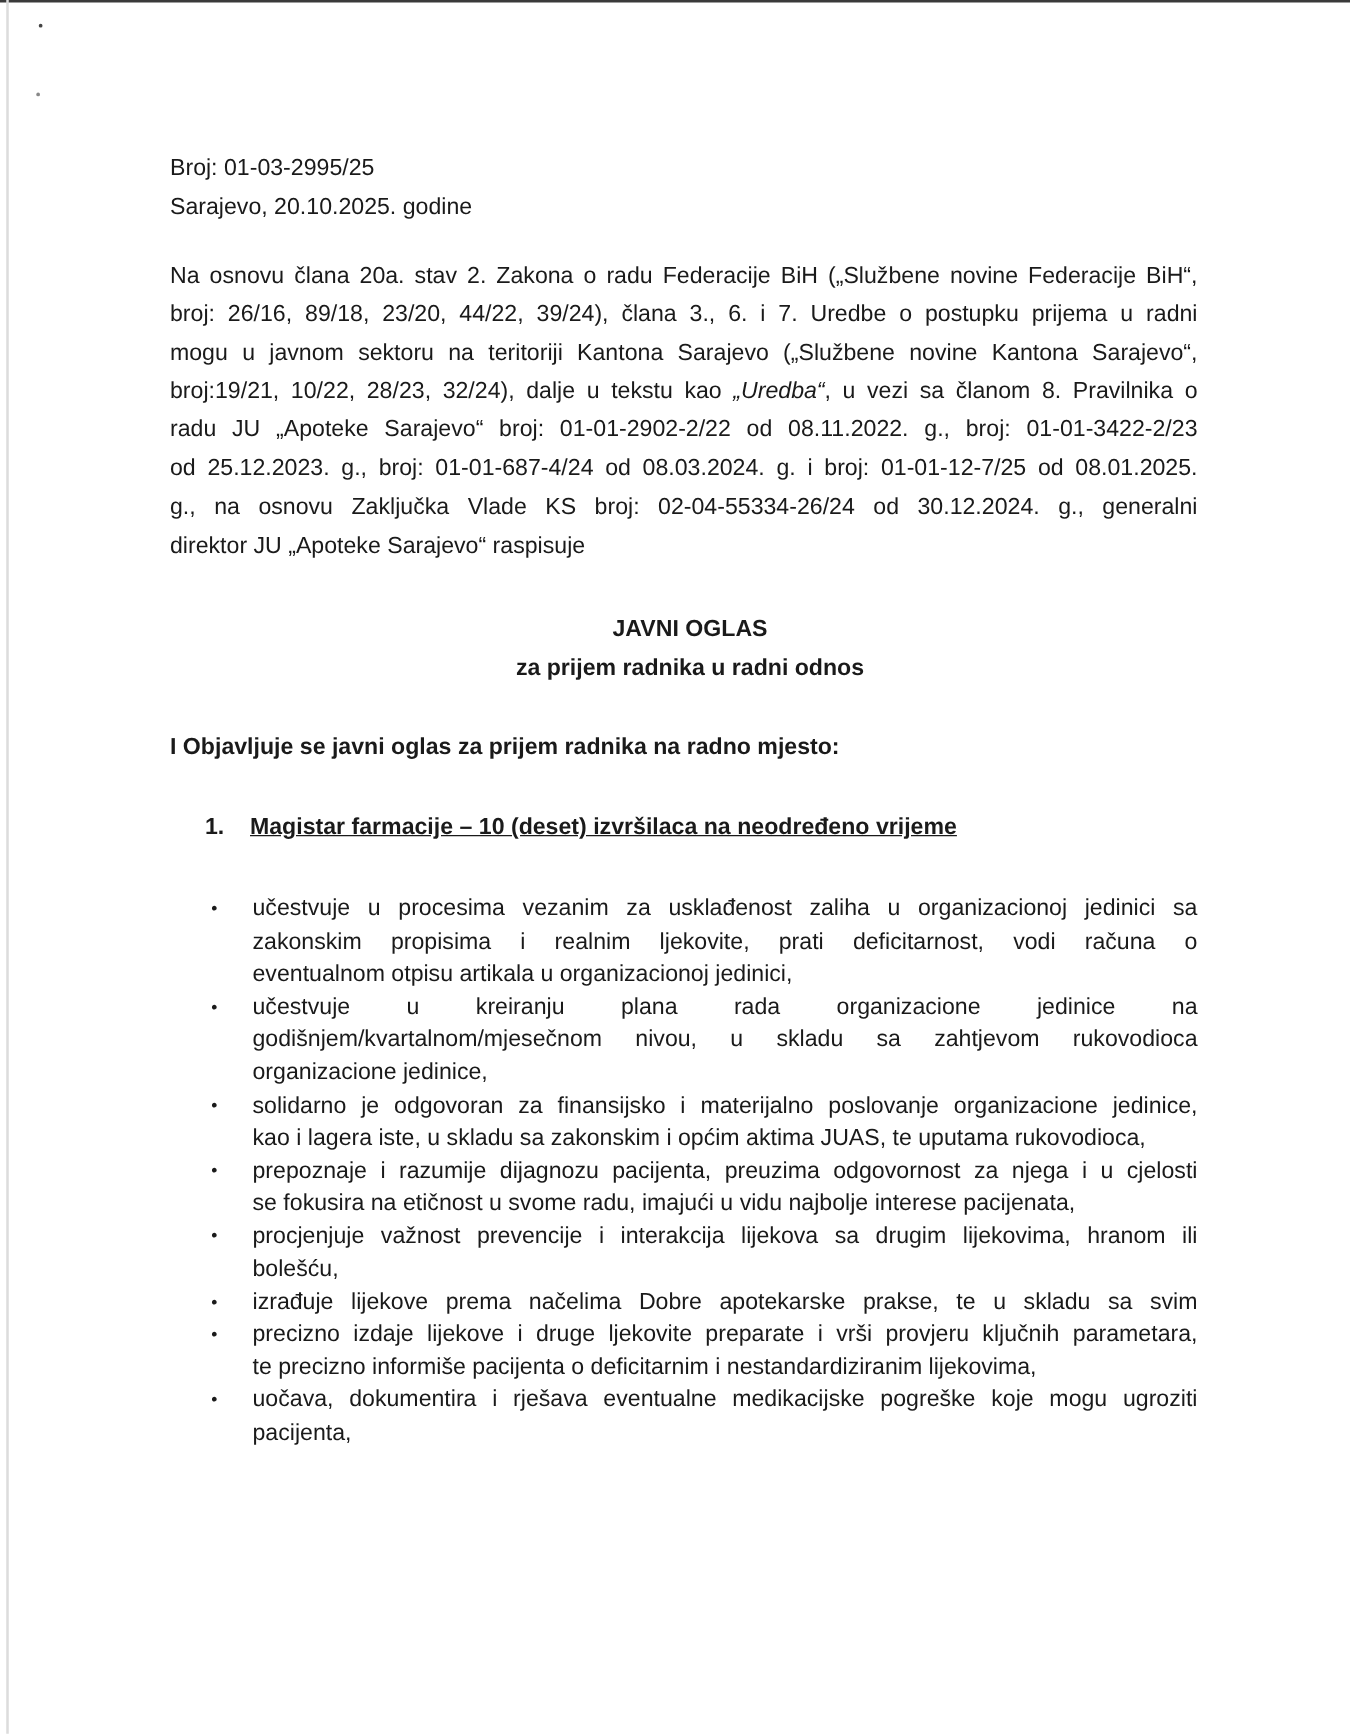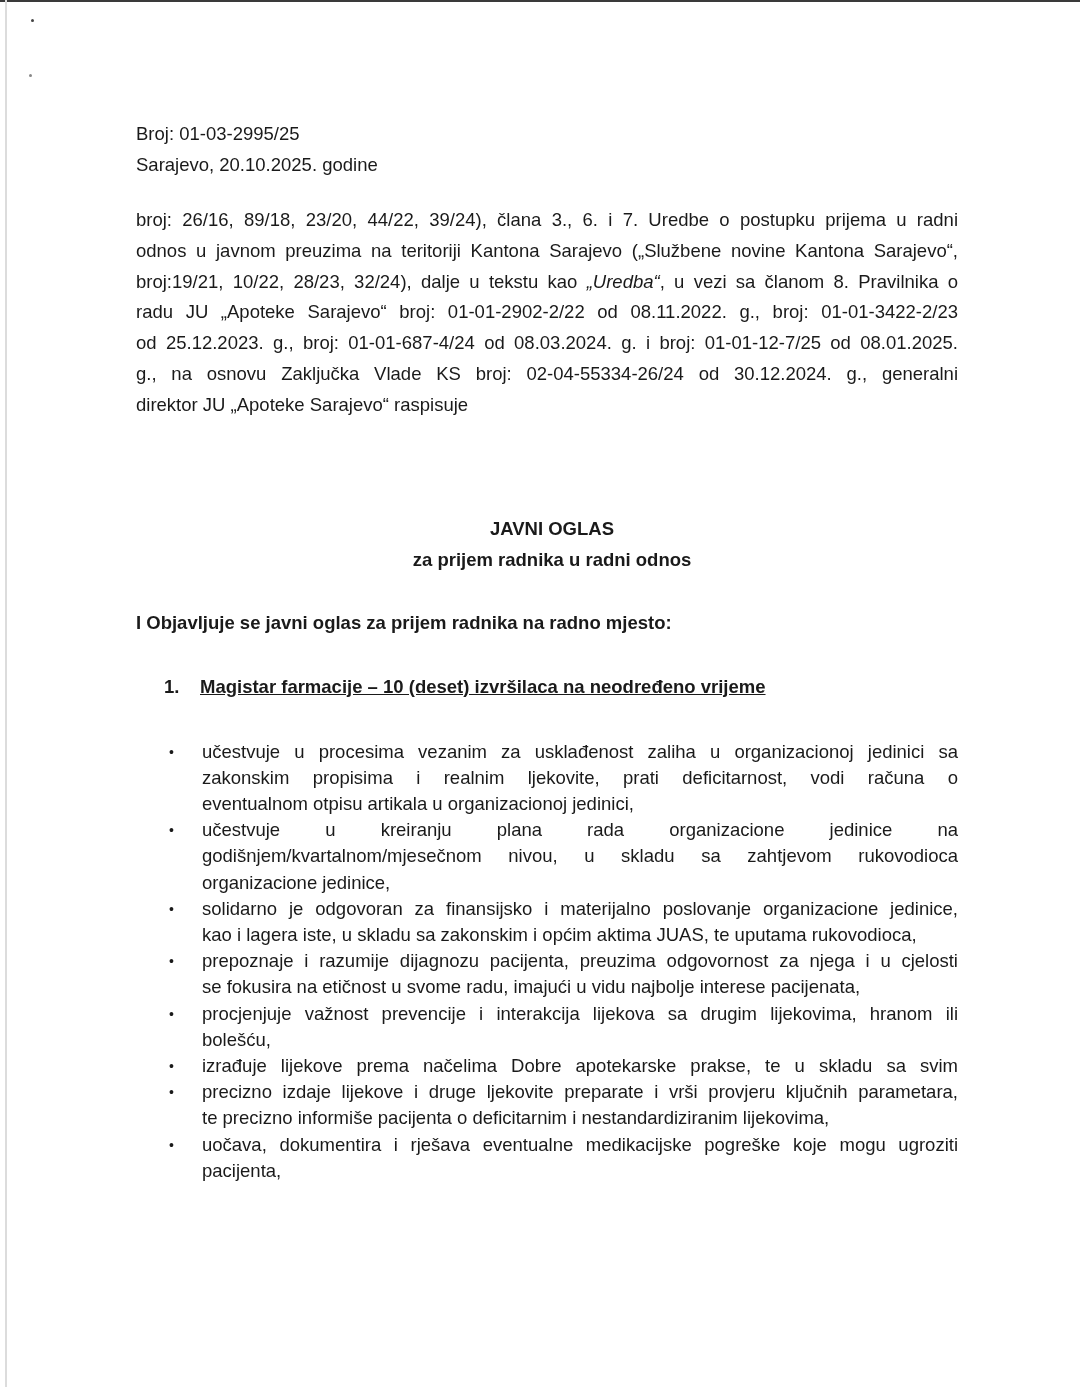--- a/index.html
+++ b/index.html
@@ -16,21 +16,21 @@
     .dot2 { left: 29px; top: 74px; background: #888; }
 
     .page { position: absolute; left: 136px; top: 118px; width: 822px; font-size: 18.5px; }
     .line { line-height: 31px; }
     .header .line { line-height: 31px; }
     .bold { font-weight: bold; }
     .just { text-align: justify; text-align-last: justify; }
     .last { text-align: left; text-align-last: left; }
     .intro { margin-top: 25px; }
     .intro .line { line-height: 30.8px; white-space: nowrap; }
-    .title-block { margin-top: 92px; text-align: center; padding-left: 10px; }
+    .title-block { margin-top: 36px; text-align: center; padding-left: 10px; }
     .title-block .line { line-height: 31px; }
     .section { margin-top: 32px; font-weight: bold; }
     .position { margin-top: 33px; padding-left: 28px; font-weight: bold; }
     .position .num { display: inline-block; width: 36px; }
     .position .ttl { text-decoration: underline; }
     .opis { margin-top: 58px; padding-left: 40px; font-weight: bold; }
     ul.duties { list-style: none; margin: 37px 0 0 0; padding: 0 0 0 30px; }
     ul.duties li { position: relative; padding-left: 36px; line-height: 26.2px; }
     ul.duties li .bullet { position: absolute; left: 3px; top: 0; font-size: 14px; }
     ul.duties li .tl { display: block; text-align: justify; text-align-last: justify; }
@@ -45,22 +45,23 @@
 <div class="scan-dot dot2"></div>
 
 <div class="page">
 
   <div class="header">
     <div class="line">Broj: 01-03-2995/25</div>
     <div class="line">Sarajevo, 20.10.2025. godine</div>
   </div>
 
   <div class="intro">
+    <div class="line just">Na osnovu člana 20a. stav 2. Zakona o radu Federacije BiH („Službene novine Federacije BiH“,</div>
     <div class="line just">broj: 26/16, 89/18, 23/20, 44/22, 39/24), člana 3., 6. i 7. Uredbe o postupku prijema u radni</div>
-    <div class="line just">odnos u javnom preuzima na teritoriji Kantona Sarajevo („Službene novine Kantona Sarajevo“,</div>
+    <div class="line just">mogu u javnom sektoru na teritoriji Kantona Sarajevo („Službene novine Kantona Sarajevo“,</div>
     <div class="line just"><span>broj:19/21, 10/22, 28/23, 32/24), dalje u tekstu kao </span><i>„Uredba“</i><span>, u vezi sa članom 8. Pravilnika o</span></div>
     <div class="line just">radu JU „Apoteke Sarajevo“ broj: 01-01-2902-2/22 od 08.11.2022. g., broj: 01-01-3422-2/23</div>
     <div class="line just">od 25.12.2023. g., broj: 01-01-687-4/24 od 08.03.2024. g. i broj: 01-01-12-7/25 od 08.01.2025.</div>
     <div class="line just">g., na osnovu Zaključka Vlade KS broj: 02-04-55334-26/24 od 30.12.2024. g.,  generalni</div>
     <div class="line last">direktor JU „Apoteke Sarajevo“ raspisuje</div>
   </div>
 
   <div class="title-block">
     <div class="line bold">JAVNI OGLAS</div>
     <div class="line bold">za prijem radnika u radni odnos</div>

